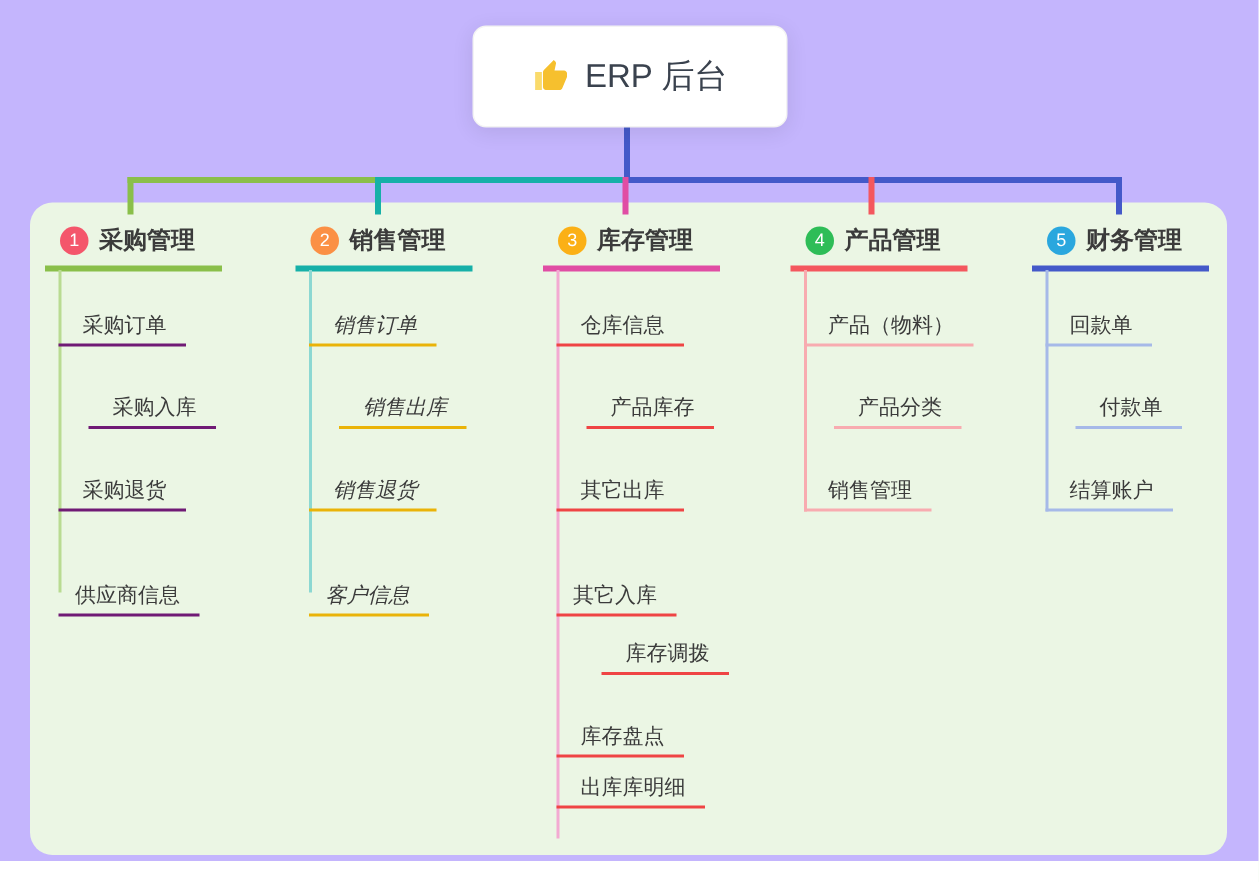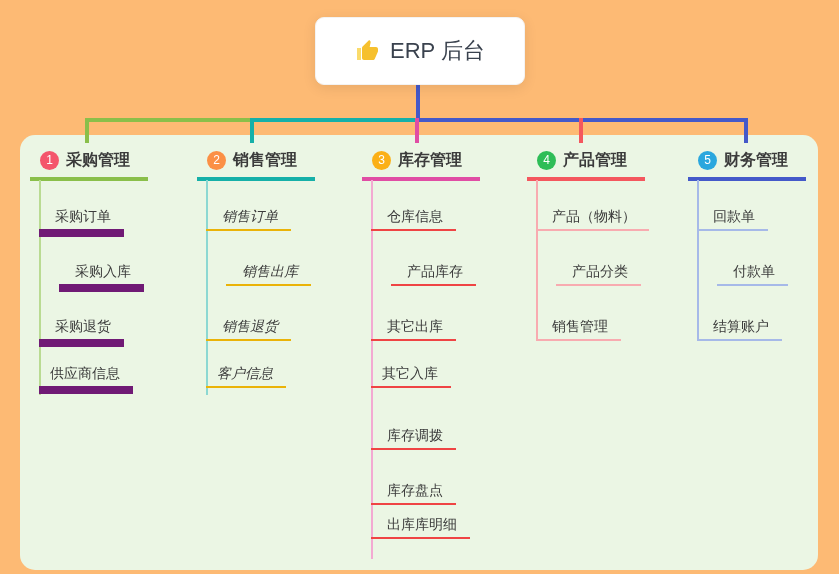--- a/index.html
+++ b/index.html
@@ -1,18 +1,18 @@
 <!DOCTYPE html>
 <html><head>
 <meta charset="utf-8">
 <style>
   html,body{margin:0;padding:0;background:#ffffff;}
   body{width:839px;height:588px;overflow:hidden;
        font-family:"Liberation Sans","DejaVu Sans",sans-serif;color:#3b3b3b;}
-  .canvas{position:relative;width:839px;height:574px;background:#fdba74;}
+  .canvas{position:relative;width:839px;height:574px;background:#c4b5fd;}
 
   
   .panel{position:absolute;left:20px;top:135px;width:798px;height:435px;
          background:#ebf6e4;border-radius:15px;}
 
   
   .root-card{position:absolute;left:315px;top:17px;width:208px;height:66px;
              background:#ffffff;border:1px solid #f3f3f3;border-radius:9px;
              box-shadow:0 3px 14px rgba(0,0,0,0.09);
              display:flex;align-items:center;justify-content:center;gap:11px;
@@ -59,28 +59,28 @@
   .b0 .spine{left:39px;height:215px;background:#b9db92;}
   .b1 .spine{left:206px;height:215px;background:#8cd8d2;}
   .b2 .spine{left:371px;height:379px;background:#f3aad2;}
   .b3 .spine{left:536px;height:161px;background:#f8abb0;}
   .b4 .spine{left:697px;height:161px;background:#a6b9e8;}
 
   
   .child{position:absolute;width:fit-content;white-space:nowrap;
          font-size:14px;line-height:18px;
          padding:0 13px 4px 16px;cursor:pointer;}
-  .b0 .child{left:39px;border-bottom:8px solid #701a75;}
+  .b0 .child{left:39px;border-bottom:2px solid #701a75;}
   .b1 .child{left:206px;border-bottom:2px solid #eab308;font-style:italic;}
   .b2 .child{left:371px;border-bottom:2px solid #ef4444;text-align:center;}
   .b3 .child{left:536px;border-bottom:2px solid #f8abb0;text-align:right;}
   .b4 .child{left:697px;border-bottom:2px solid #a6b9e8;}
 
-  .r0{top:207px;} .r1{top:262px;margin-left:20px;} .r2{top:317px;} .r3{top:364px;padding-left:11px;}
-  .r4{top:426px;} .r5{top:481px;} .r6{top:515px;}
+  .r0{top:207px;} .r1{top:262px;margin-left:20px;} .r2{top:317px;} .r3{top:387px;padding-left:11px;}
+  .r4{top:426px;margin-left:30px;} .r5{top:481px;} .r6{top:515px;}
 </style>
 </head>
 <body>
 
 <div class="canvas">
 
   <div class="panel"></div>
 
   <div class="line trunk-v"></div>
   <div class="line hseg hseg-1"></div>

